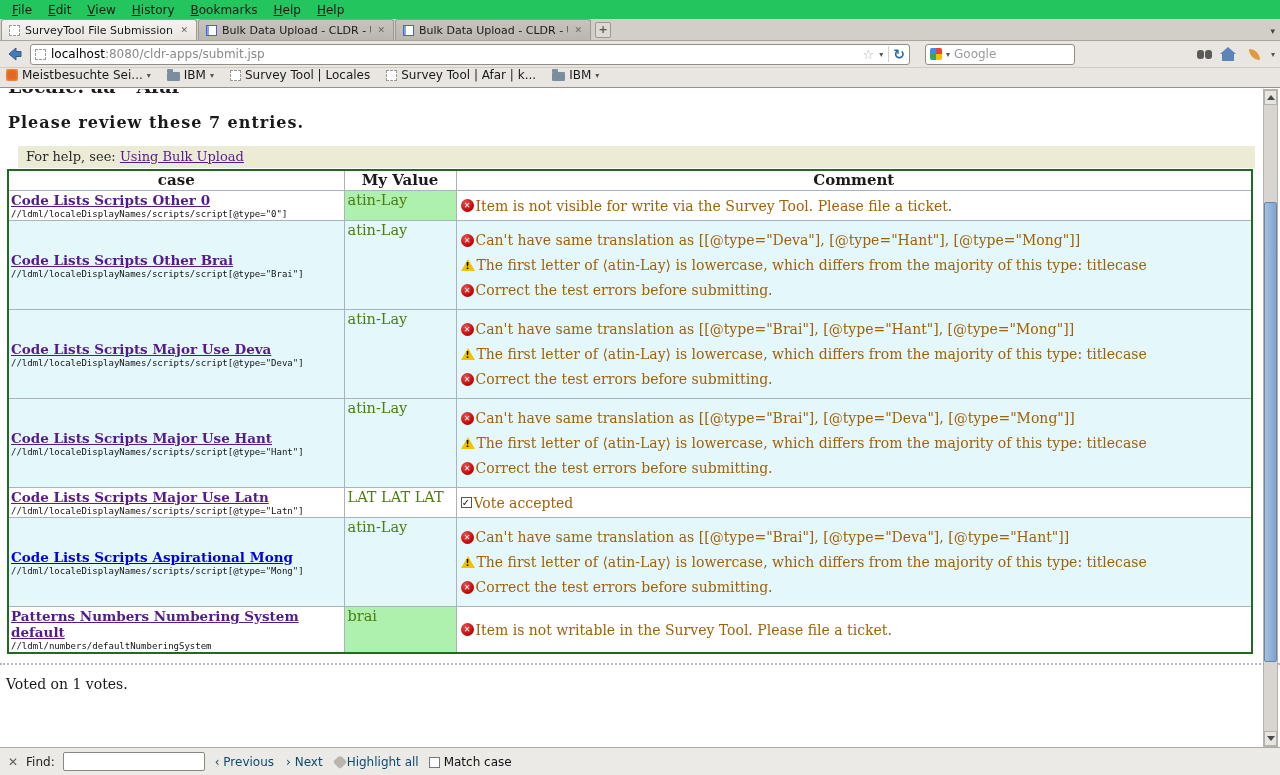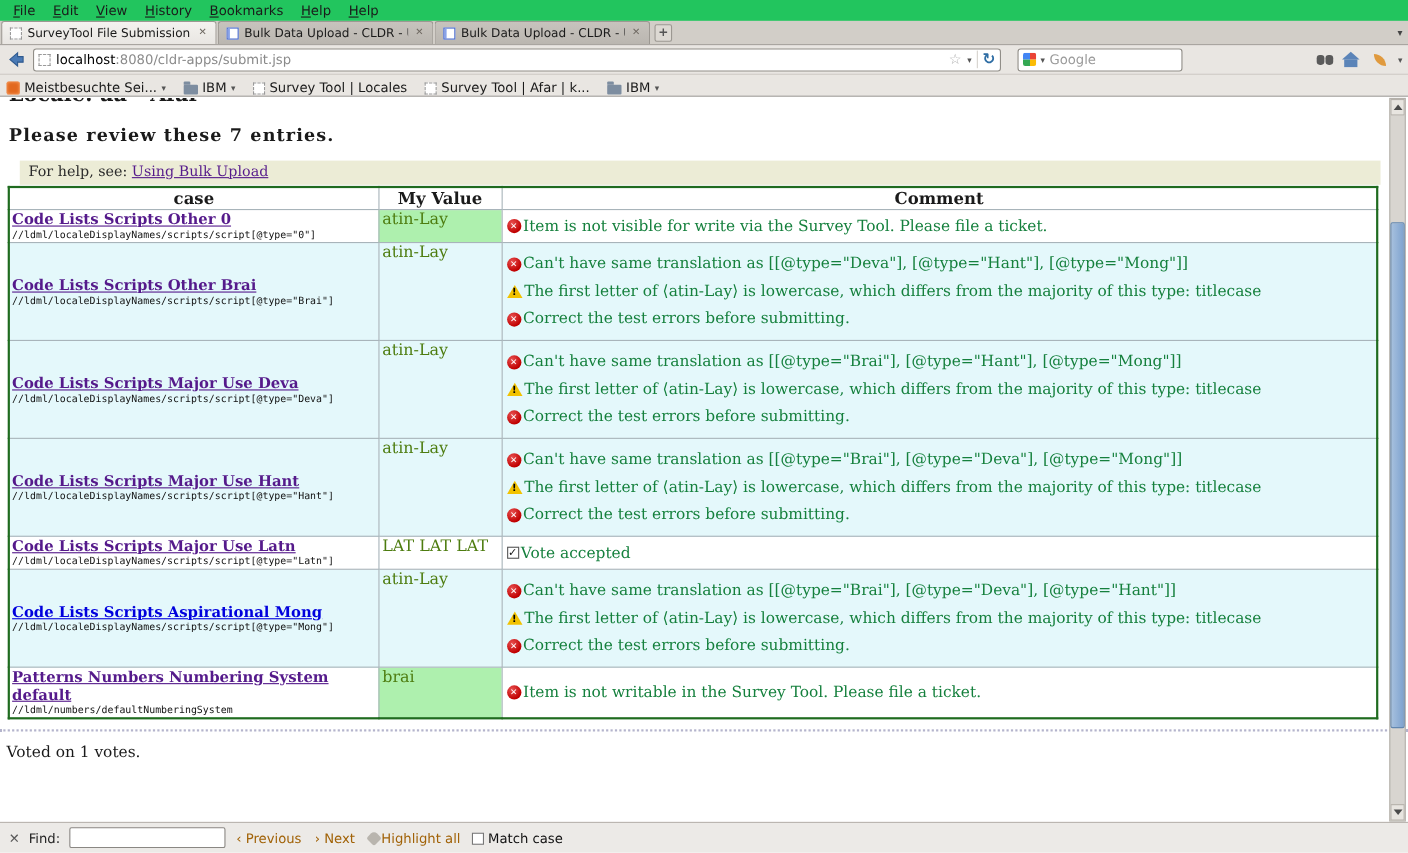--- a/index.html
+++ b/index.html
@@ -44,21 +44,21 @@
     background-image:linear-gradient(90deg,#4285f4 50%,#ea4335 50%),linear-gradient(90deg,#34a853 50%,#fbbc05 50%);
     background-size:100% 50%; background-position:top,bottom; background-repeat:no-repeat; }
   .search-placeholder { color:#9a9a9a; }
   .nav-spacer { flex:1; }
   .toolbtn { flex:none; cursor:pointer; display:flex; align-items:center; justify-content:center; width:22px; height:22px; }
   .binoc { width:7px; height:9px; border-radius:3px; background:#5a5a5a; box-shadow:8px 0 0 #5a5a5a; }
   .home-ic { position:relative; width:12px; height:7px; background:#5b84b8; margin-top:6px; }
   .home-ic::before { content:""; position:absolute; top:-7px; left:-2px; border-left:8px solid transparent; border-right:8px solid transparent; border-bottom:7px solid #5b84b8; }
   .quill { width:11px; height:11px; background:#e09a3e; border-radius:0 100% 0 100%; }
 
-  .bookmarksbar { height:20px; display:flex; align-items:flex-end; gap:16px; padding-left:6px; border-bottom:1px solid #96938e; }
+  .bookmarksbar { height:20px; display:flex; align-items:flex-start; gap:16px; padding-left:6px; border-bottom:1px solid #96938e; }
   .bm { display:flex; align-items:center; gap:4px; cursor:pointer; }
   .bm-smart { width:12px; height:12px; background:#e2681f; border-radius:2px; box-shadow:inset 0 0 3px #ffb37a; }
   .bm-folder { position:relative; width:13px; height:9px; background:#7d8da0; border-radius:1px; margin-top:2px; }
   .bm-folder::before { content:""; position:absolute; top:-3px; left:0; width:6px; height:3px; background:#7d8da0; border-radius:1px 1px 0 0; }
   .bm-dashed { width:11px; height:11px; border:1px dashed #9a9a9a; background:#fff; }
 
   
   .content { position:relative; height:659px; background:#fff; overflow:hidden; padding-top:1px; }
   .clip-head { height:8px; overflow:hidden; margin-left:8px; }
   .clip-head h1 { font:bold 19px "DejaVu Serif",serif; margin:-14px 0 0 0; }
@@ -69,21 +69,21 @@
   table.review { border-collapse:collapse; border:2px solid #1f6b1f; margin-left:7px; width:1246px; table-layout:fixed; }
   .review th { font:bold 15px "DejaVu Serif",serif; padding:0 2px 1px 2px; background:#fff; }
   .review th, .review td { border:1px solid #a8b4ba; }
   .col-xpath { width:336px; } .col-value { width:112px; }
   .cell-xpath { vertical-align:middle; padding:1px 2px; }
   .xlink { display:inline; font:bold 13.5px "DejaVu Serif",serif; text-decoration:underline; color:#551a8b; cursor:pointer; }
   .xlink.new { color:#0000dd; }
   .xpath-path { font:9px "DejaVu Sans Mono",monospace; color:#111; margin-top:1px; white-space:nowrap; overflow:hidden; }
   .cell-value { vertical-align:top; padding:1px 3px; font:14.5px "DejaVu Serif",serif; color:#4d7c0f; }
   .cell-value.green { background:#aef0ae; }
-  .cell-comment { vertical-align:middle; padding:2px 4px; font:14px "DejaVu Serif",serif; color:#15803d; }
+  .cell-comment { vertical-align:middle; padding:2px 4px; font:14px "DejaVu Serif",serif; color:#a16207; }
   tr.row-cyan { background:#e4f8fb; }
   .comment-item { display:flex; align-items:center; gap:2px; margin:9px 0; line-height:16px; }
   .comment-item:only-child { margin:2px 0; }
 
   .ic { display:inline-block; flex:none; }
   .ic-error { width:13px; height:13px; border-radius:7px; background:radial-gradient(circle at 35% 30%,#e85050,#c00000 70%); }
   .ic-error::before { content:"\2715"; display:block; color:#fff; font:bold 8px/13px "DejaVu Sans",sans-serif; text-align:center; }
   .ic-warning { position:relative; width:14px; height:12px; }
   .ic-warning::before { content:""; position:absolute; left:0; top:0; border-left:7px solid transparent; border-right:7px solid transparent; border-bottom:12px solid #f2c200; }
   .ic-warning::after { content:"!"; position:absolute; left:0; right:0; top:2px; font:bold 9px/10px "DejaVu Sans",sans-serif; color:#000; text-align:center; }
@@ -100,21 +100,21 @@
   .arr-up { border-left:4px solid transparent; border-right:4px solid transparent; border-bottom:5px solid #4a4a4a; }
   .arr-down { border-left:4px solid transparent; border-right:4px solid transparent; border-top:5px solid #4a4a4a; }
   .sb-thumb { position:absolute; left:0; right:0; top:112px; height:460px; border:1px solid #6287b0; border-radius:2px;
               background:linear-gradient(90deg,#a6c0de,#7fa3cf); cursor:grab; }
 
   
   .findbar { height:28px; background:#eceae7; border-top:1px solid #aeaaa4; display:flex; align-items:center; gap:8px; padding:0 8px; }
   .find-close { color:#5a5a5a; font-weight:bold; font-size:12px; cursor:pointer; }
   .find-label { color:#222; }
   .find-input { width:142px; height:19px; border:1px solid #8a8783; border-radius:2px; background:#fff; font:12px "DejaVu Sans",sans-serif; padding:0 4px; }
-  .find-btn { color:#a16207; cursor:default; padding:0 2px; }
+  .find-btn { color:#0c4a6e; cursor:default; padding:0 2px; }
   .find-btn .lbl::first-letter { text-decoration:underline; }
   .prev-glyph::before { content:"\2039\00a0"; }
   .next-glyph::before { content:"\203A\00a0"; }
   .hl-icon { display:inline-block; width:10px; height:10px; background:#b9b5ae; border-radius:2px 4px 2px 2px; transform:rotate(-45deg); margin-right:2px; vertical-align:-1px; }
   .cb { display:inline-block; width:11px; height:11px; border:1px solid #777; background:#fff; vertical-align:-2px; margin-right:4px; cursor:pointer; }
   .match-case { color:#111; }
 </style>
 </head>
 <body>
 

